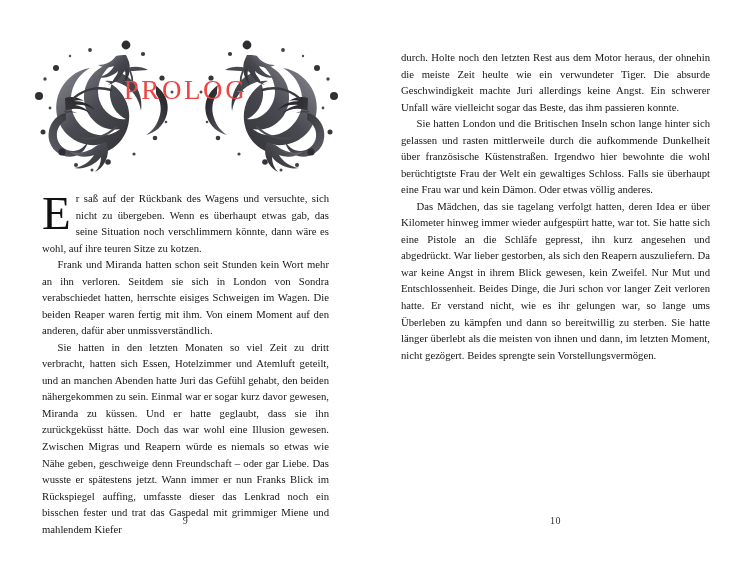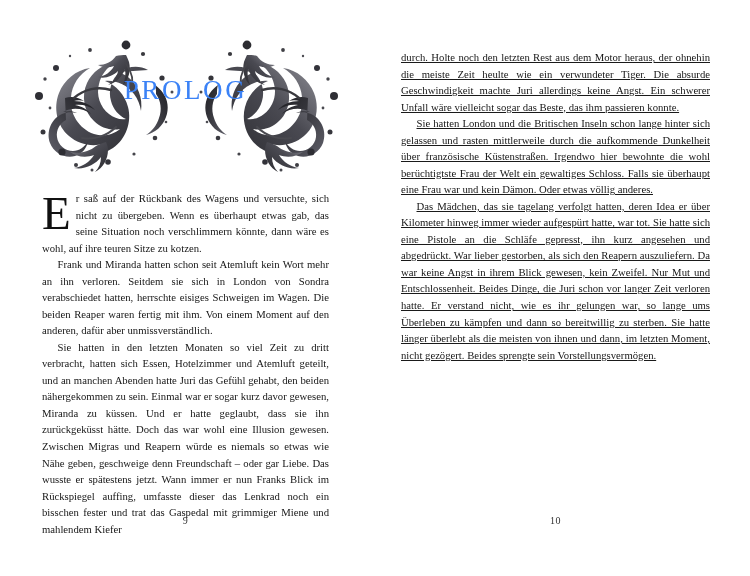--- a/index.html
+++ b/index.html
@@ -32,21 +32,20 @@
   }
 
   .page-left {
     width: 375px;
     padding: 0 46px 0 42px;
   }
 
   .page-right {
     width: 375px;
     padding: 0 40px 0 26px;
-    text-decoration: underline;
   }
 
   
   .chapter-header {
     position: relative;
     height: 148px;
     margin-top: 34px;
     display: flex;
     align-items: center;
     justify-content: center;
@@ -63,21 +62,21 @@
   .ornament-right { right: -14px; transform: scaleX(-1); }
 
   .ornament svg { display: block; width: 100%; height: 100%; }
 
   .chapter-title {
     position: relative;
     z-index: 3;
     font-family: "Liberation Serif", "DejaVu Serif", serif;
     font-size: 27px;
     letter-spacing: 2.6px;
-    color: #3b82f6;
+    color: #ef4444;
     font-weight: 400;
     margin: 0;
     padding: 0 6px;
     line-height: 1;
     transform: translateY(-18px);
     white-space: nowrap;
   }
 
   
   .body-text { margin-top: 8px; }
@@ -224,21 +223,21 @@
           <circle cx="132" cy="44" r="2.6" fill="#35353b"></circle>
           <circle cx="142" cy="58" r="1.5" fill="#48484e"></circle>
           <circle cx="60" cy="16" r="1.9" fill="#3f3f45"></circle>
           <circle cx="40" cy="22" r="1.2" fill="#4c4c52"></circle>
         </svg>
       </div>
     </div>
 
     <div class="body-text left-col">
       <p class="para para-first dropcap-para">Er saß auf der Rückbank des Wagens und versuchte, sich nicht zu übergeben. Wenn es überhaupt etwas gab, das seine Situation noch verschlimmern könnte, dann wäre es wohl, auf ihre teuren Sitze zu kotzen.</p>
-      <p class="para">Frank und Miranda hatten schon seit Atemluft kein Wort mehr an ihn verloren. Seitdem sie sich in London von Sondra verabschiedet hatten, herrschte eisiges Schweigen im Wagen. Die beiden Reaper waren fertig mit ihm. Von einem Moment auf den anderen, dafür aber unmissverständlich.</p>
+      <p class="para">Frank und Miranda hatten schon seit Stunden kein Wort mehr an ihn verloren. Seitdem sie sich in London von Sondra verabschiedet hatten, herrschte eisiges Schweigen im Wagen. Die beiden Reaper waren fertig mit ihm. Von einem Moment auf den anderen, dafür aber unmissverständlich.</p>
       <p class="para">Sie hatten in den letzten Monaten so viel Zeit zu dritt verbracht, hatten sich Essen, Hotelzimmer und Atemluft geteilt, und an manchen Abenden hatte Juri das Gefühl gehabt, den beiden nähergekommen zu sein. Einmal war er sogar kurz davor gewesen, Miranda zu küssen. Und er hatte geglaubt, dass sie ihn zurückgeküsst hätte. Doch das war wohl eine Illusion gewesen. Zwischen Migras und Reapern würde es niemals so etwas wie Nähe geben, geschweige denn Freundschaft – oder gar Liebe. Das wusste er spätestens jetzt. Wann immer er nun Franks Blick im Rückspiegel auffing, umfasste dieser das Lenkrad noch ein bisschen fester und trat das Gaspedal mit grimmiger Miene und mahlendem Kiefer</p>
     </div>
 
     <div class="folio">9</div>
   </div>
 
   <div class="page page-right">
 
     <div class="body-text right-col" style="margin-top:49px;">
       <p class="para para-first">durch. Holte noch den letzten Rest aus dem Motor heraus, der ohnehin die meiste Zeit heulte wie ein verwundeter Tiger. Die absurde Geschwindigkeit machte Juri allerdings keine Angst. Ein schwerer Unfall wäre vielleicht sogar das Beste, das ihm passieren konnte.</p>

